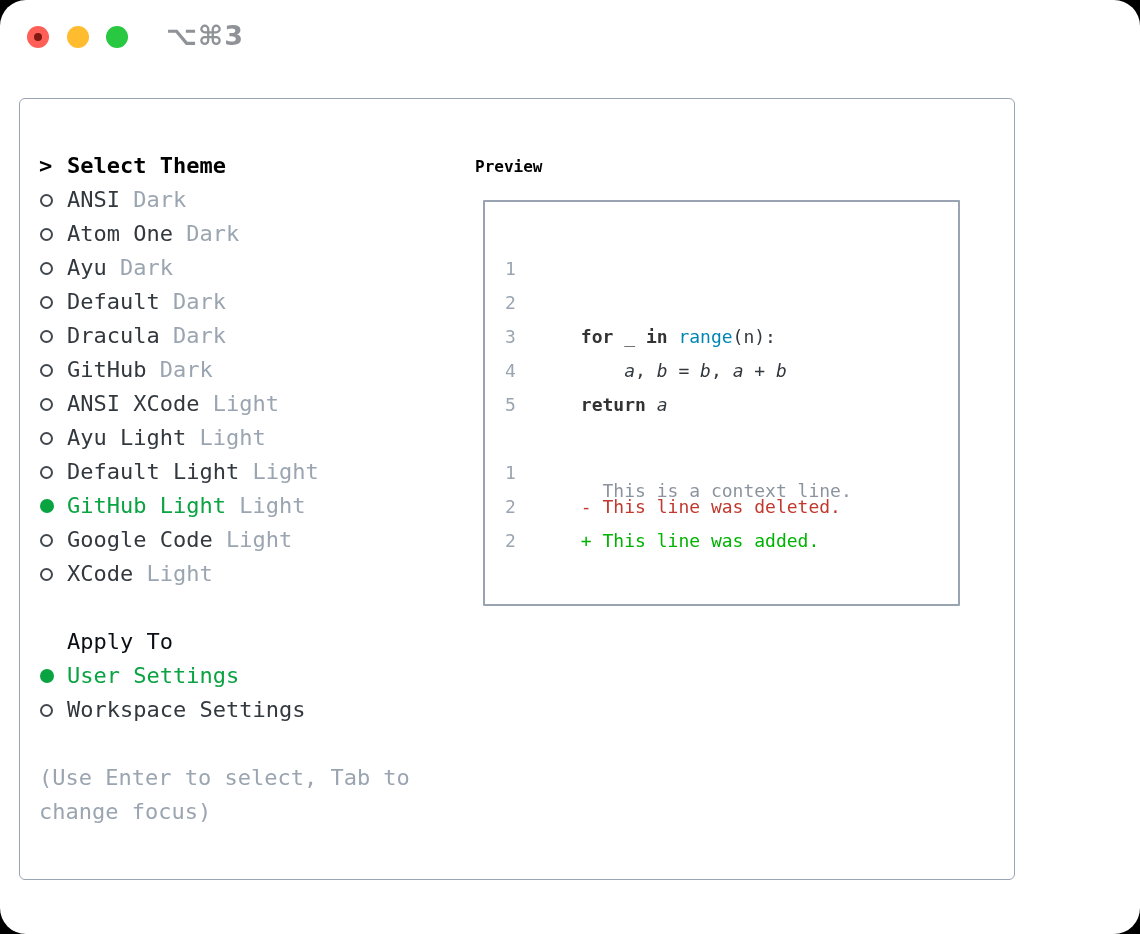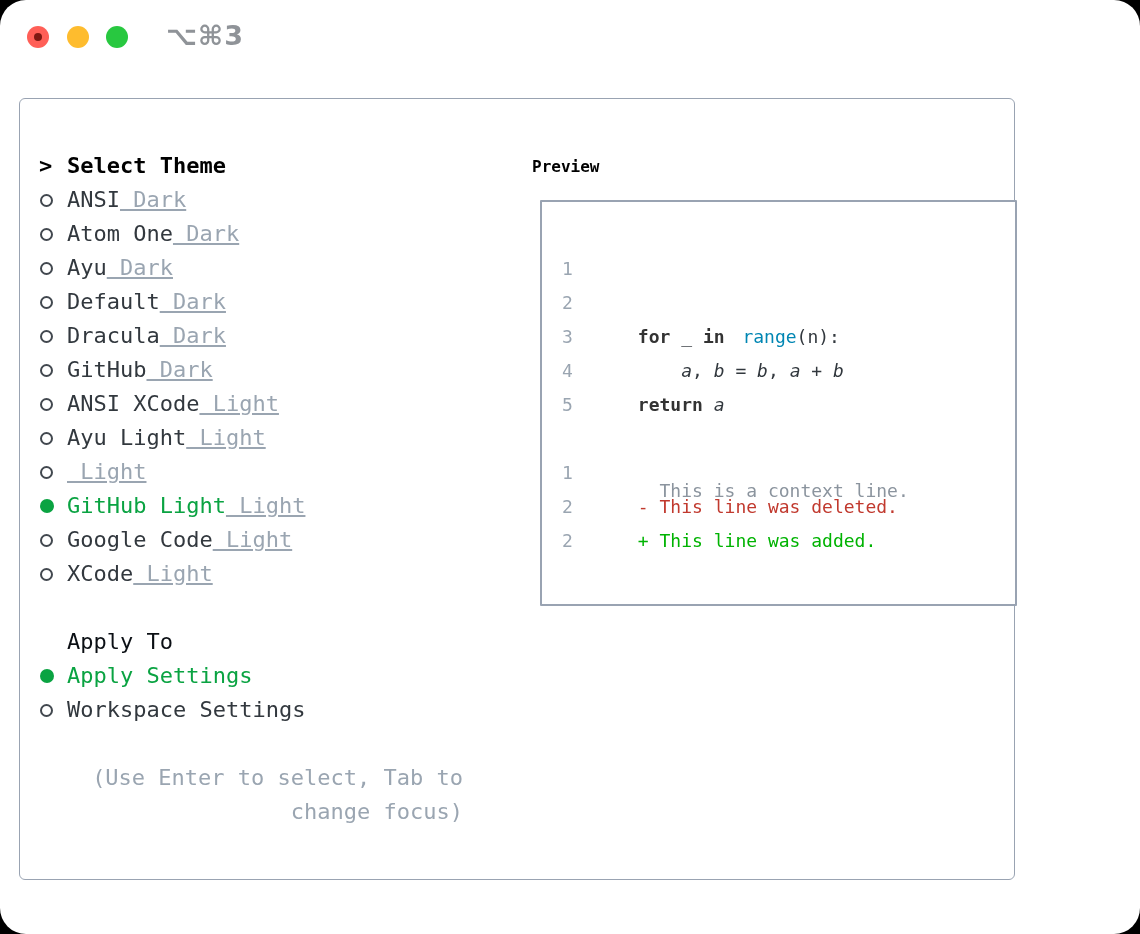--- a/index.html
+++ b/index.html
@@ -23,38 +23,38 @@
   .left-col{position:absolute;left:19px;top:50px;width:424px;font-size:22px;line-height:34px;color:var(--text-dark,#32383e);}
   .row{height:34px;display:flex;align-items:center;white-space:pre;}
   .marker{width:28px;flex:0 0 28px;display:inline-flex;align-items:center;}
   .prompt{font-weight:bold;color:#000;}
   .section-title{font-weight:bold;color:#000;text-align:right;}
   .apply-title{color:#0b0f14;}
   .circle{width:13px;height:13px;border-radius:50%;box-sizing:border-box;border:2px solid #42484f;margin-left:1px;}
   .circle.filled{border:none;background:var(--accent-green,#0aa342);width:14px;height:14px;}
   .item-label{color:var(--text-dark,#32383e);}
   .item-label.selected{color:var(--accent-green,#0aa342);}
-  .variant{color:var(--muted,#9aa5b1);white-space:pre;text-decoration:underline;}
+  .variant{color:var(--muted,#9aa5b1);white-space:pre;}
   .spacer{height:34px;}
-  .help{margin-top:0;color:var(--muted,#9aa5b1);font-size:22px;line-height:34px;width:424px;text-align:right;}
+  .help{margin-top:0;color:var(--muted,#9aa5b1);font-size:22px;line-height:34px;width:424px;}
 
   
-  .right-col{position:absolute;left:512px;top:50px;}
+  .right-col{position:absolute;left:455px;top:50px;}
   .preview-header{height:34px;display:flex;align-items:center;}
   .preview-box{margin-left:8px;margin-top:17px;width:477px;height:406px;box-sizing:border-box;
                border:2px solid var(--panel-border,#99a3b2);border-radius:1px;background:#fff;
                padding:50px 10px 0 20px;overflow:hidden;}
   .cline{height:34px;display:flex;align-items:center;font-size:18px;line-height:34px;white-space:pre;}
   .ln{color:var(--muted,#9aa5b1);flex:0 0 auto;width:1ch;margin-right:2ch;}
   .blank-line{height:34px;}
   .tok-plain{color:#32383e;}
   .tok-keyword{color:var(--code-keyword,#333333);font-weight:bold;}
   .tok-title{color:var(--code-title,#990f0f);}
   .tok-number{color:var(--code-number,#008080);}
-  .tok-builtin{color:var(--code-builtin,#0086b3);margin-left:7px;}
+  .tok-builtin{color:var(--code-builtin,#0086b3);}
   .tok-ident{color:#32383e;font-style:italic;}
   .diff-context{color:var(--diff-context,#8b949e);margin-top:36px;}
   .diff-deleted{color:var(--diff-deleted,#c1392e);}
   .diff-added{color:var(--diff-added,#00b302);}
 </style>
 </head>
 <body>
 
 <div class="window">
 
@@ -77,35 +77,35 @@
 
       <div id="theme-list">
           <div class="row"><span class="marker"><span class="circle"></span></span><span class="item-label">ANSI</span><span class="variant"> Dark</span></div>
           <div class="row"><span class="marker"><span class="circle"></span></span><span class="item-label">Atom One</span><span class="variant"> Dark</span></div>
           <div class="row"><span class="marker"><span class="circle"></span></span><span class="item-label">Ayu</span><span class="variant"> Dark</span></div>
           <div class="row"><span class="marker"><span class="circle"></span></span><span class="item-label">Default</span><span class="variant"> Dark</span></div>
           <div class="row"><span class="marker"><span class="circle"></span></span><span class="item-label">Dracula</span><span class="variant"> Dark</span></div>
           <div class="row"><span class="marker"><span class="circle"></span></span><span class="item-label">GitHub</span><span class="variant"> Dark</span></div>
           <div class="row"><span class="marker"><span class="circle"></span></span><span class="item-label">ANSI XCode</span><span class="variant"> Light</span></div>
           <div class="row"><span class="marker"><span class="circle"></span></span><span class="item-label">Ayu Light</span><span class="variant"> Light</span></div>
-          <div class="row"><span class="marker"><span class="circle"></span></span><span class="variant"> Light</span></div>
+          <div class="row"><span class="marker"><span class="circle"></span></span><span class="item-label">Default Light</span><span class="variant"> Light</span></div>
           <div class="row"><span class="marker"><span class="circle filled"></span></span><span class="item-label selected">GitHub Light</span><span class="variant"> Light</span></div>
           <div class="row"><span class="marker"><span class="circle"></span></span><span class="item-label">Google Code</span><span class="variant"> Light</span></div>
           <div class="row"><span class="marker"><span class="circle"></span></span><span class="item-label">XCode</span><span class="variant"> Light</span></div>
         </div>
 
       <div class="spacer"></div>
 
       <div class="row">
         <span class="marker"></span>
         <span class="apply-title">Apply To</span>
       </div>
 
       <div id="apply-to-list">
-          <div class="row"><span class="marker"><span class="circle filled"></span></span><span class="item-label selected">Apply Settings</span></div>
+          <div class="row"><span class="marker"><span class="circle filled"></span></span><span class="item-label selected">User Settings</span></div>
           <div class="row"><span class="marker"><span class="circle"></span></span><span class="item-label">Workspace Settings</span></div>
         </div>
 
       <div class="spacer"></div>
 
       <div class="help">(Use Enter to select, Tab to change focus)</div>
     </div>
 
     <div class="right-col">
       <div class="preview-header">

